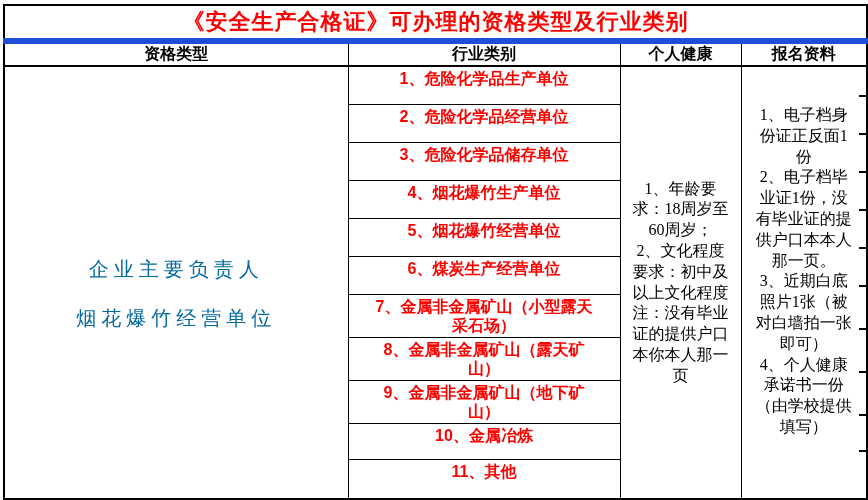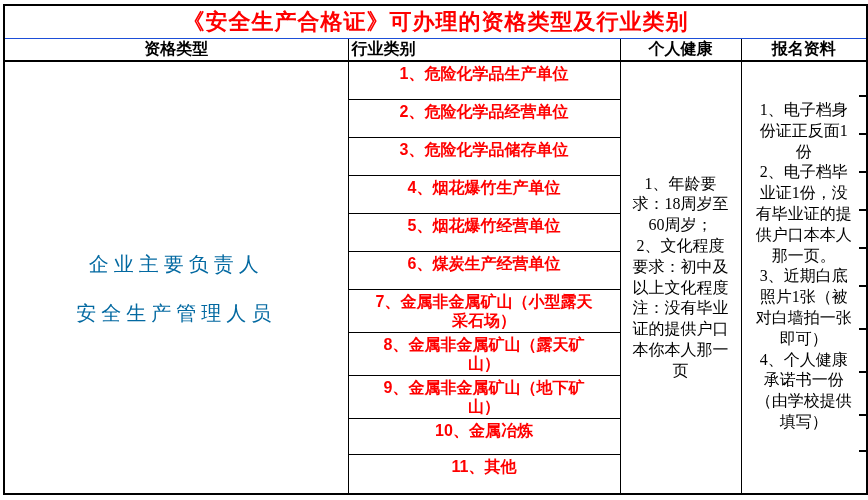--- a/index.html
+++ b/index.html
@@ -28,35 +28,35 @@
     box-sizing: border-box;
     overflow: hidden;
   }
   td.title-cell {
     height: 33px;
     text-align: center;
     vertical-align: middle;
     color: #fe0000;
     font-size: 22px;
     font-weight: bold;
-    border-bottom: 1px solid #1d4ed8;
+    border-bottom: 6px solid #1d4ed8;
     letter-spacing: 1px;
   }
   tr.header-row td {
     height: 19px;
     font-size: 16px;
     font-weight: bold;
     color: #000000;
     vertical-align: middle;
     border: 1px solid #000000;
     border-bottom: 2px solid #000000;
     padding: 0 3px;
   }
   td.hdr-center { text-align: center; }
-  td.hdr-left   { text-align: left; }
+  td.hdr-left   { text-align: center; }
   td.qual-cell {
     border: 1px solid #000000;
     vertical-align: middle;
     text-align: center;
     font-family: "Liberation Serif", serif;
     font-size: 20px;
     color: #0369a1;
     letter-spacing: 5px;
     padding-top: 24px;
   }
@@ -111,21 +111,21 @@
     </tr>
     <tr class="header-row">
       <td class="hdr-center">资格类型</td>
       <td class="hdr-left">行业类别</td>
       <td class="hdr-center">个人健康</td>
       <td class="hdr-center">报名资料</td>
     </tr>
     <tr style="height:38px">
       <td class="qual-cell" rowspan="11">
         <div class="qual-line">企业主要负责人</div>
-        <div class="qual-line">安全生产管理人员</div>
+        <div class="qual-line">烟花爆竹经营单位</div>
       </td>
       <td class="industry-cell">1、危险化学品生产单位</td>
       <td class="cond-cell" rowspan="11">1、年龄要
 求：18周岁至
 60周岁；
 2、文化程度
 要求：初中及
 以上文化程度
 注：没有毕业
 证的提供户口

